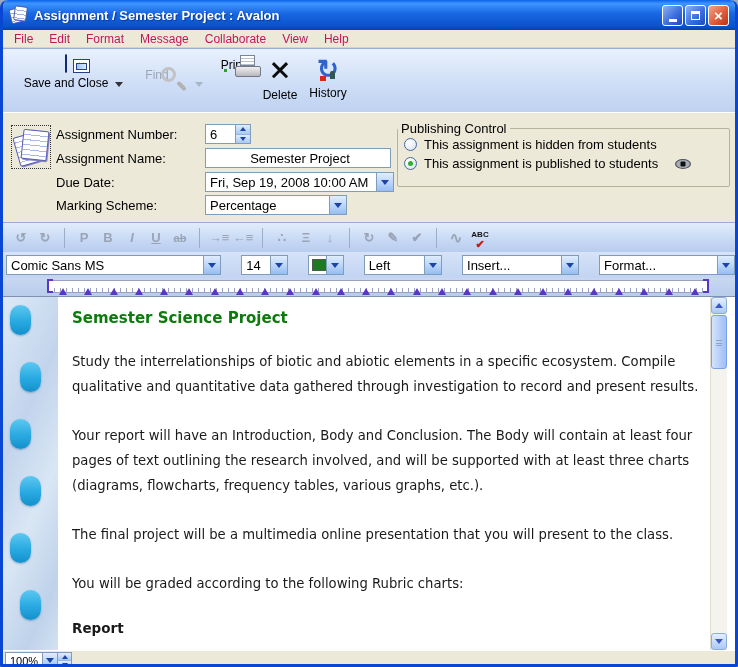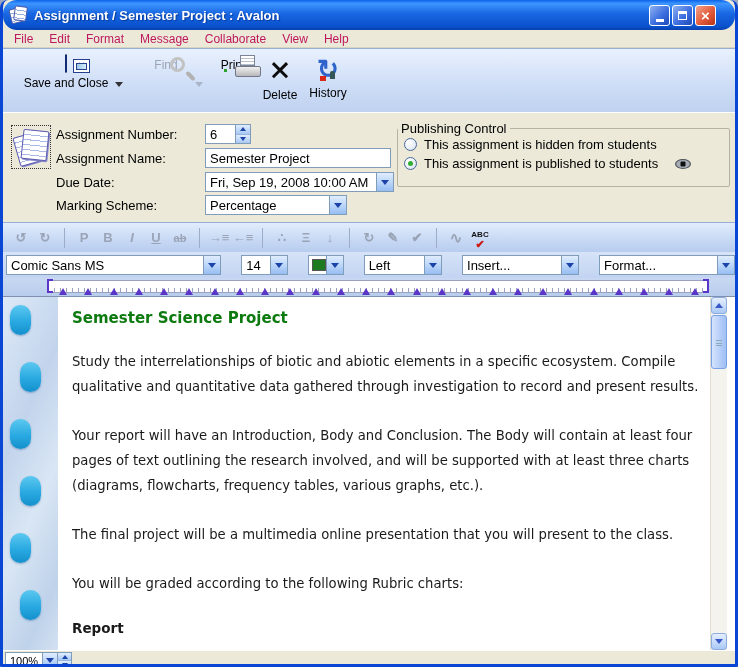--- a/index.html
+++ b/index.html
@@ -1,21 +1,21 @@
 <!DOCTYPE html>
 <html><head>
 <meta charset="utf-8">
 <style>
   * { margin:0; padding:0; box-sizing:border-box; }
   html,body { background:#9aa8c0; font-family:"Liberation Sans", sans-serif; }
   .window{ position:relative; width:738px; height:667px; border:3px solid #0a46d4; border-top:none;
            border-radius:8px 8px 2px 2px; overflow:hidden; background:#ece9d8; }
   
-  .titlebar{ height:30px; display:flex; align-items:center; padding:0 19px 0 7px;
-    background:linear-gradient(180deg,#0b63e9 0%,#3d95ff 12%,#1967e2 45%,#0a51cd 88%,#073fae 100%);border-radius:14px; }
+  .titlebar{ height:30px; display:flex; align-items:center; padding:0 6px 0 7px;
+    background:linear-gradient(180deg,#0b63e9 0%,#3d95ff 12%,#1967e2 45%,#0a51cd 88%,#073fae 100%); }
   .app-icon{ position:relative; width:18px; height:18px; margin-right:6px; flex:none; }
   .app-icon .sheet{ position:absolute; width:13px; height:15px; background:#fff; border:1px solid #4a5aa8;
     border-radius:2px; background-image:repeating-linear-gradient(180deg,transparent 0 3px,#9ab0e0 3px 4px); }
   .app-icon .s1{ left:0; top:2px; transform:rotate(-14deg); }
   .app-icon .s2{ left:4px; top:0; transform:rotate(8deg); }
   .title-text{ color:#fff; font-size:13px; font-weight:bold; text-shadow:1px 1px 1px #073a9a;
     flex:1; white-space:nowrap; overflow:hidden; }
   .win-buttons{ display:flex; gap:2px; }
   .wbtn{ width:21px; height:21px; border:1px solid #fff; border-radius:3px; display:flex;
     align-items:center; justify-content:center; cursor:default; }
@@ -68,21 +68,21 @@
     border:1px dotted #333; padding:2px; }
   .stationery-icon .pad{ position:absolute; width:26px; height:30px; background:#fff; border:1px solid #5a5ab0;
     border-radius:2px;
     background-image:repeating-linear-gradient(180deg,transparent 0 4px,#aab8e8 4px 5px); }
   .stationery-icon .p1{ left:4px; top:8px; transform:rotate(-16deg); box-shadow:1px 1px 0 #8888c8; }
   .stationery-icon .p2{ left:10px; top:4px; transform:rotate(6deg); box-shadow:1px 1px 0 #8888c8; }
   .frm-label{ position:absolute; left:53px; color:#000; white-space:nowrap; }
   .txtbox{ position:absolute; background:#fff; border:1px solid #7f9db9; height:20px; display:flex;
     align-items:center; overflow:hidden; }
   .txtbox .val{ flex:1; padding-left:4px; font-size:13px; white-space:nowrap; overflow:hidden; }
-  input.val{ border:none; outline:none; font:13px "Liberation Sans",sans-serif; padding-left:4px; width:100%; }
+  input.val{ border:none; outline:none; font:13px "Liberation Sans",sans-serif; padding-left:4px; width:100%;text-align:center; }
   .combo-btn{ width:17px; height:100%; flex:none; border-left:1px solid #7f9db9;
     background:linear-gradient(180deg,#e0edfe 0%,#bdd7fa 50%,#96bdf2 100%);
     display:flex; align-items:center; justify-content:center; }
   .combo-btn::after{ content:""; width:0; height:0; border-left:4px solid transparent;
     border-right:4px solid transparent; border-top:5px solid #1c44a8; }
   .spin{ width:15px; height:100%; flex:none; display:flex; flex-direction:column; border-left:1px solid #7f9db9; }
   .spin span{ flex:1; background:linear-gradient(180deg,#e0edfe,#a8c8f4); display:flex; align-items:center;
     justify-content:center; border-bottom:1px solid #96b4de; }
   .spin span:last-child{ border-bottom:none; }
   .spin .up::after{ content:""; border-left:3px solid transparent; border-right:3px solid transparent;
@@ -194,21 +194,21 @@
     <span class="menu-item">View</span>
     <span class="menu-item">Help</span>
   </div>
 
   <div class="toolbar">
     <div class="tbtn" style="left:16px; width:94px;">
       <span class="icon-save"><span class="label"></span><span class="strip"></span></span>
       <span class="tbtn-label">Save and Close</span>
     </div>
     <span class="drop-arrow" style="left:112px;"></span>
-    <div class="tbtn disabled" style="left:134px; width:58px;">
+    <div class="tbtn disabled" style="left:125px; width:58px;margin-top:10px;">
       <span class="icon-find"><span class="lens"></span><span class="grip"></span></span>
       <span class="tbtn-label">Find</span>
     </div>
     <span class="drop-arrow dim" style="left:192px;"></span>
     <div class="tbtn" style="left:210px; width:40px;">
       <span class="icon-print"><span class="paper"></span><span class="bodyp"></span><span class="led"></span></span>
       <span class="tbtn-label">Print</span>
     </div>
     <div class="tbtn" style="left:254px; width:46px;">
       <span class="icon-delete">×</span>

